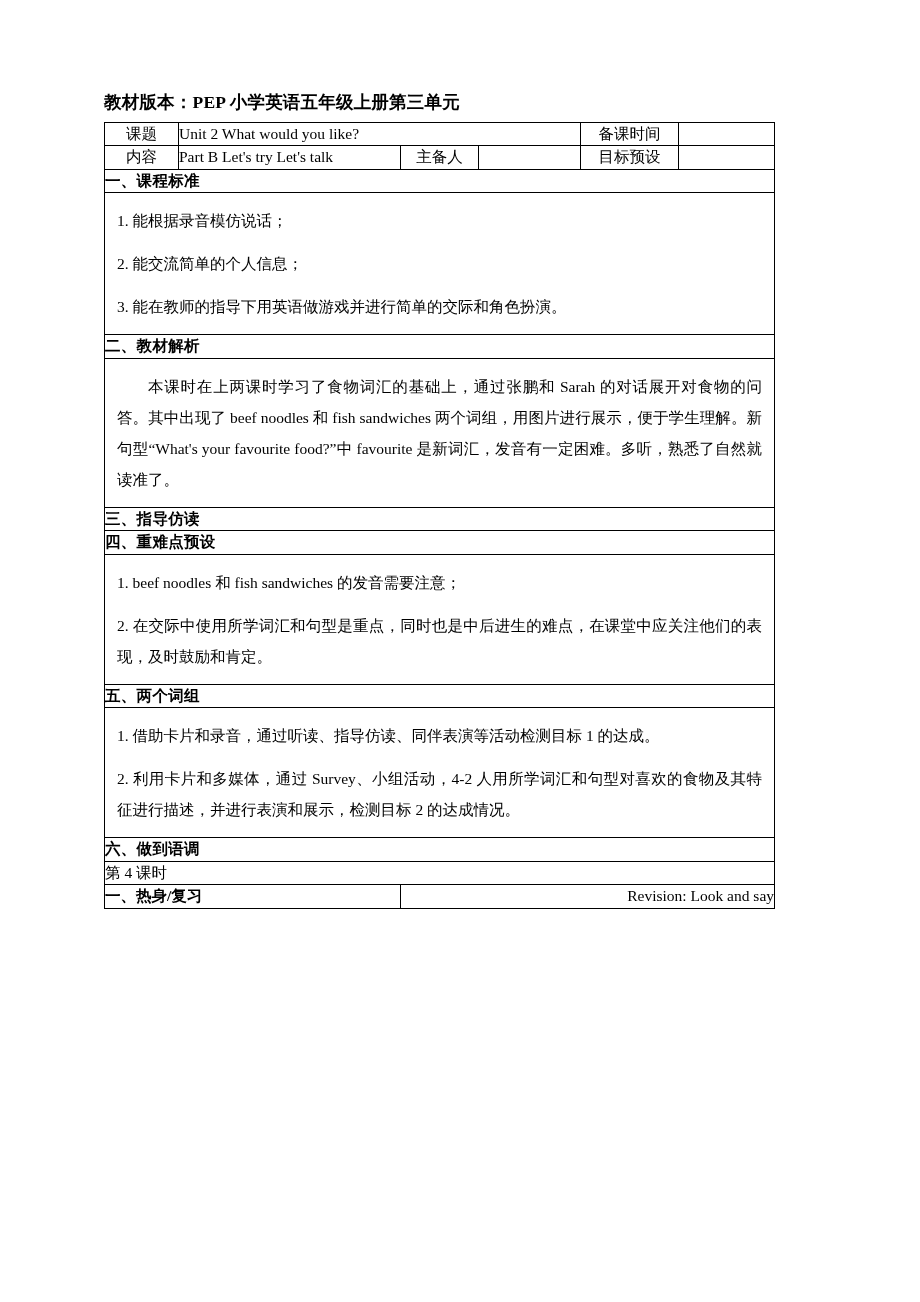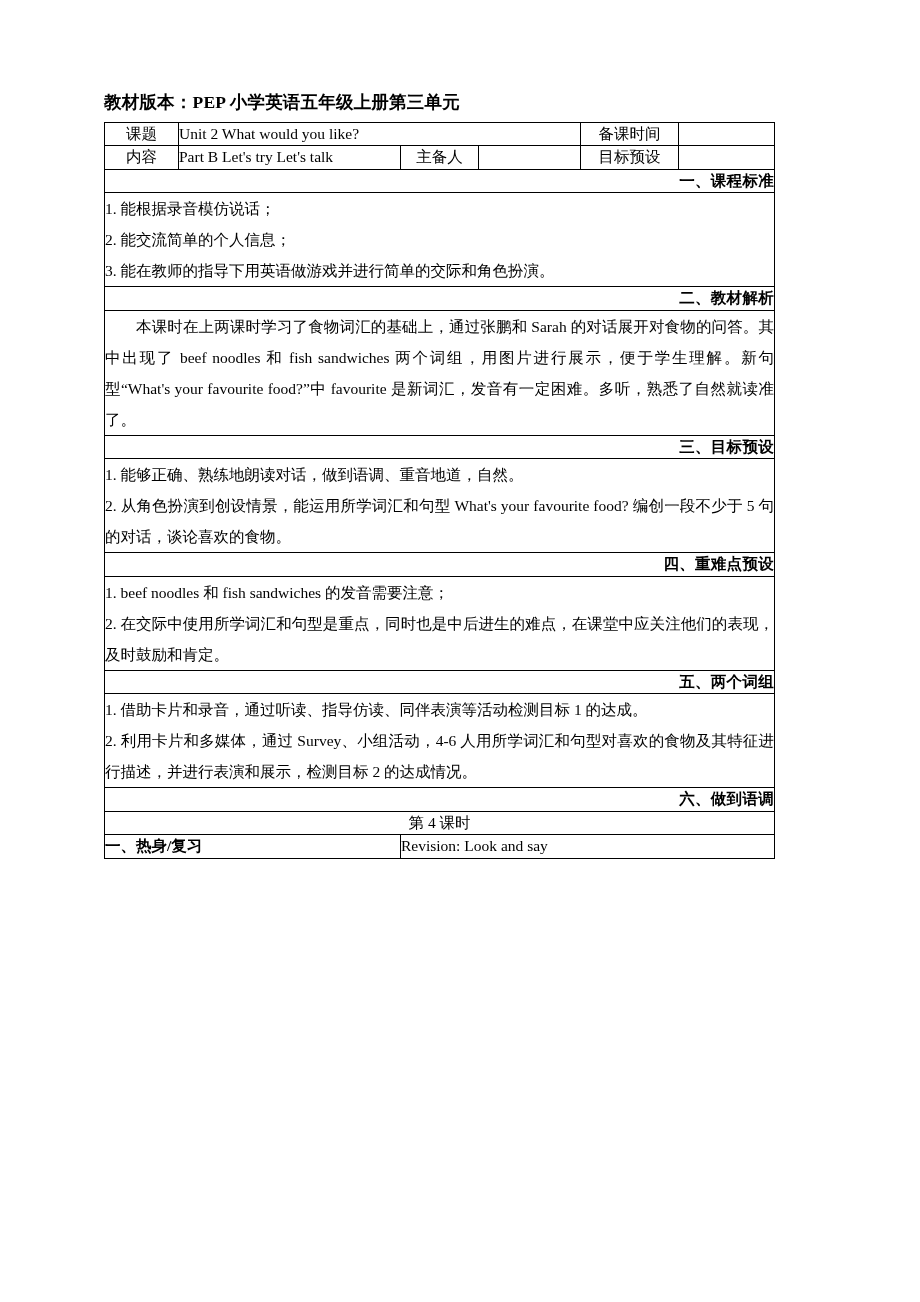--- a/index.html
+++ b/index.html
@@ -59,62 +59,62 @@
     padding: 6px 8px;
   }
   .cell-blank {
     padding: 6px 8px;
   }
   
   .sec-head {
     font-weight: bold;
     font-size: 15.5px;
     padding: 8px 6px 8px 8px;
-    text-align: right;
+    text-align: left;
     letter-spacing: 0.3px;
   }
   
   .sec-body {
     padding: 7px 10px 9px 8px;
     text-align: justify;
     text-justify: inter-ideograph;
   }
   .sec-body p {
-    margin: 0;
+    margin: 12px;
     padding: 0;
     line-height: 2.0;
     font-size: 15.5px;
   }
   .sec-body p.indent {
     text-indent: 2em;
   }
   
   .period-row {
-    text-align: center;
+    text-align: left;
     padding: 9px 4px;
     font-size: 15.5px;
   }
   .colhead {
     text-align: center;
     padding: 16px 4px;
     font-size: 15.5px;
   }
   .stage-cell {
     padding: 14px 4px 28px 8px;
     font-size: 15.5px;
     font-weight: bold;
     text-align: left;
     vertical-align: middle;
     margin-left: 40px;
   }
   .stage-body {
     padding: 14px 8px 28px 10px;
     font-size: 15.5px;
     vertical-align: middle;
-    text-align: left;
+    text-align: right;
   }
 </style>
 </head>
 <body>
 
 <div class="page">
 
   <div class="doc-title">教材版本：PEP 小学英语五年级上册第三单元</div>
 
   <table class="lesson-table">
@@ -160,49 +160,43 @@
         <td class="sec-head" colspan="6">二、教材解析</td>
       </tr>
 
       <tr>
         <td class="sec-body" colspan="6">
           <p class="indent">本课时在上两课时学习了食物词汇的基础上，通过张鹏和 Sarah 的对话展开对食物的问答。其中出现了 beef noodles 和 fish sandwiches 两个词组，用图片进行展示，便于学生理解。新句型“What's your favourite food?”中 favourite 是新词汇，发音有一定困难。多听，熟悉了自然就读准了。</p>
         </td>
       </tr>
 
       <tr>
-        <td class="sec-head" colspan="6">三、目标预设</td>
-      </tr>
-
-      <tr>
-        <td class="sec-body" colspan="6">
-          <p>1. 能够正确、熟练地朗读对话，做到语调、重音地道，自然。</p>
-          <p>2. 从角色扮演到创设情景，能运用所学词汇和句型 What's your favourite food? 编创一段不少于 5 句的对话，谈论喜欢的食物。</p>
-        </td>
-      </tr>
+        <td class="sec-head" colspan="6">三、指导仿读</td>
+      </tr>
+
 
       <tr>
         <td class="sec-head" colspan="6">四、重难点预设</td>
       </tr>
 
       <tr>
         <td class="sec-body" colspan="6">
           <p>1. beef noodles 和 fish sandwiches 的发音需要注意；</p>
           <p>2. 在交际中使用所学词汇和句型是重点，同时也是中后进生的难点，在课堂中应关注他们的表现，及时鼓励和肯定。</p>
         </td>
       </tr>
 
       <tr>
         <td class="sec-head" colspan="6">五、两个词组</td>
       </tr>
 
       <tr>
         <td class="sec-body" colspan="6">
           <p>1. 借助卡片和录音，通过听读、指导仿读、同伴表演等活动检测目标 1 的达成。</p>
-          <p>2. 利用卡片和多媒体，通过 Survey、小组活动，4-6 人用所学词汇和句型对喜欢的食物及其特征进行描述，并进行表演和展示，检测目标 2 的达成情况。</p>
+          <p>2. 利用卡片和多媒体，通过 Survey、小组活动，4-2 人用所学词汇和句型对喜欢的食物及其特征进行描述，并进行表演和展示，检测目标 2 的达成情况。</p>
         </td>
       </tr>
 
       <tr>
         <td class="sec-head" colspan="6">六、做到语调</td>
       </tr>
 
       <tr>
         <td class="period-row" colspan="6">第 4 课时</td>
       </tr>

